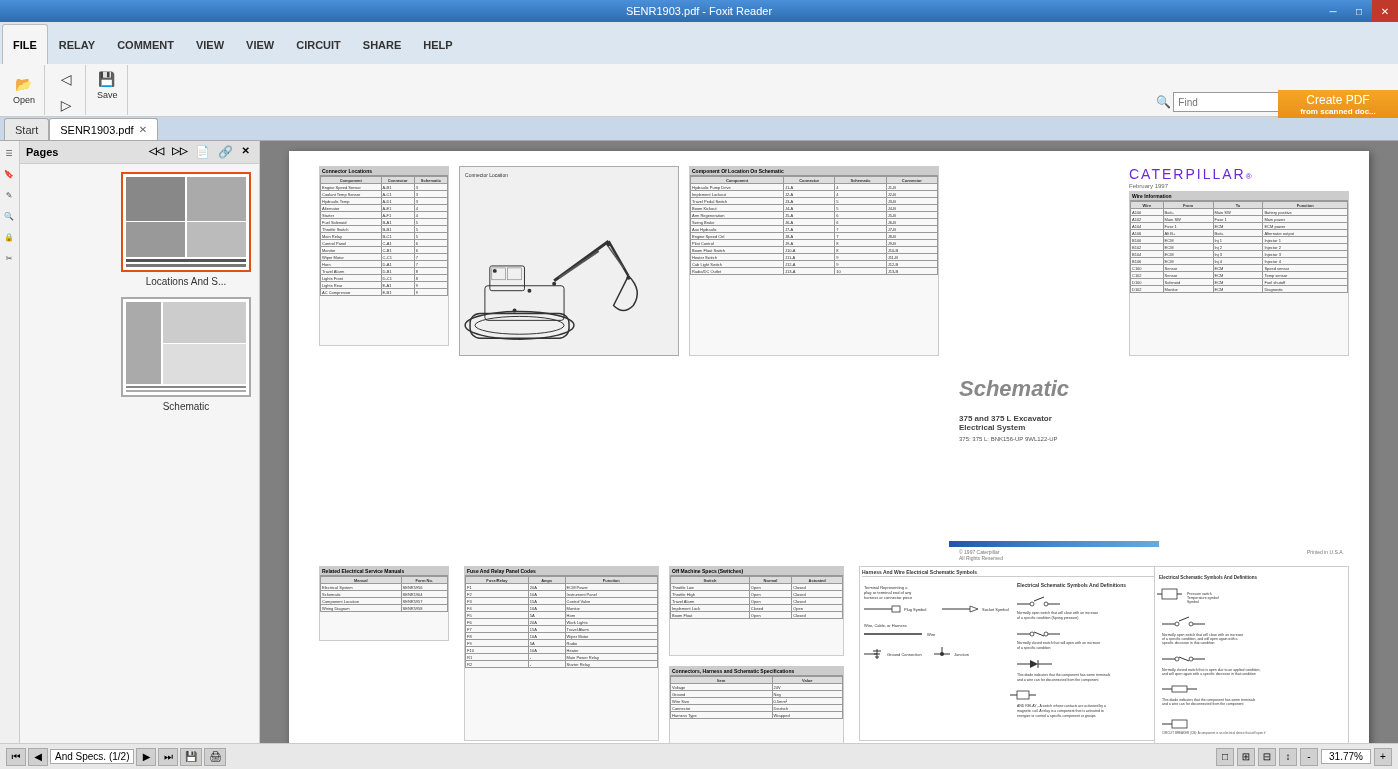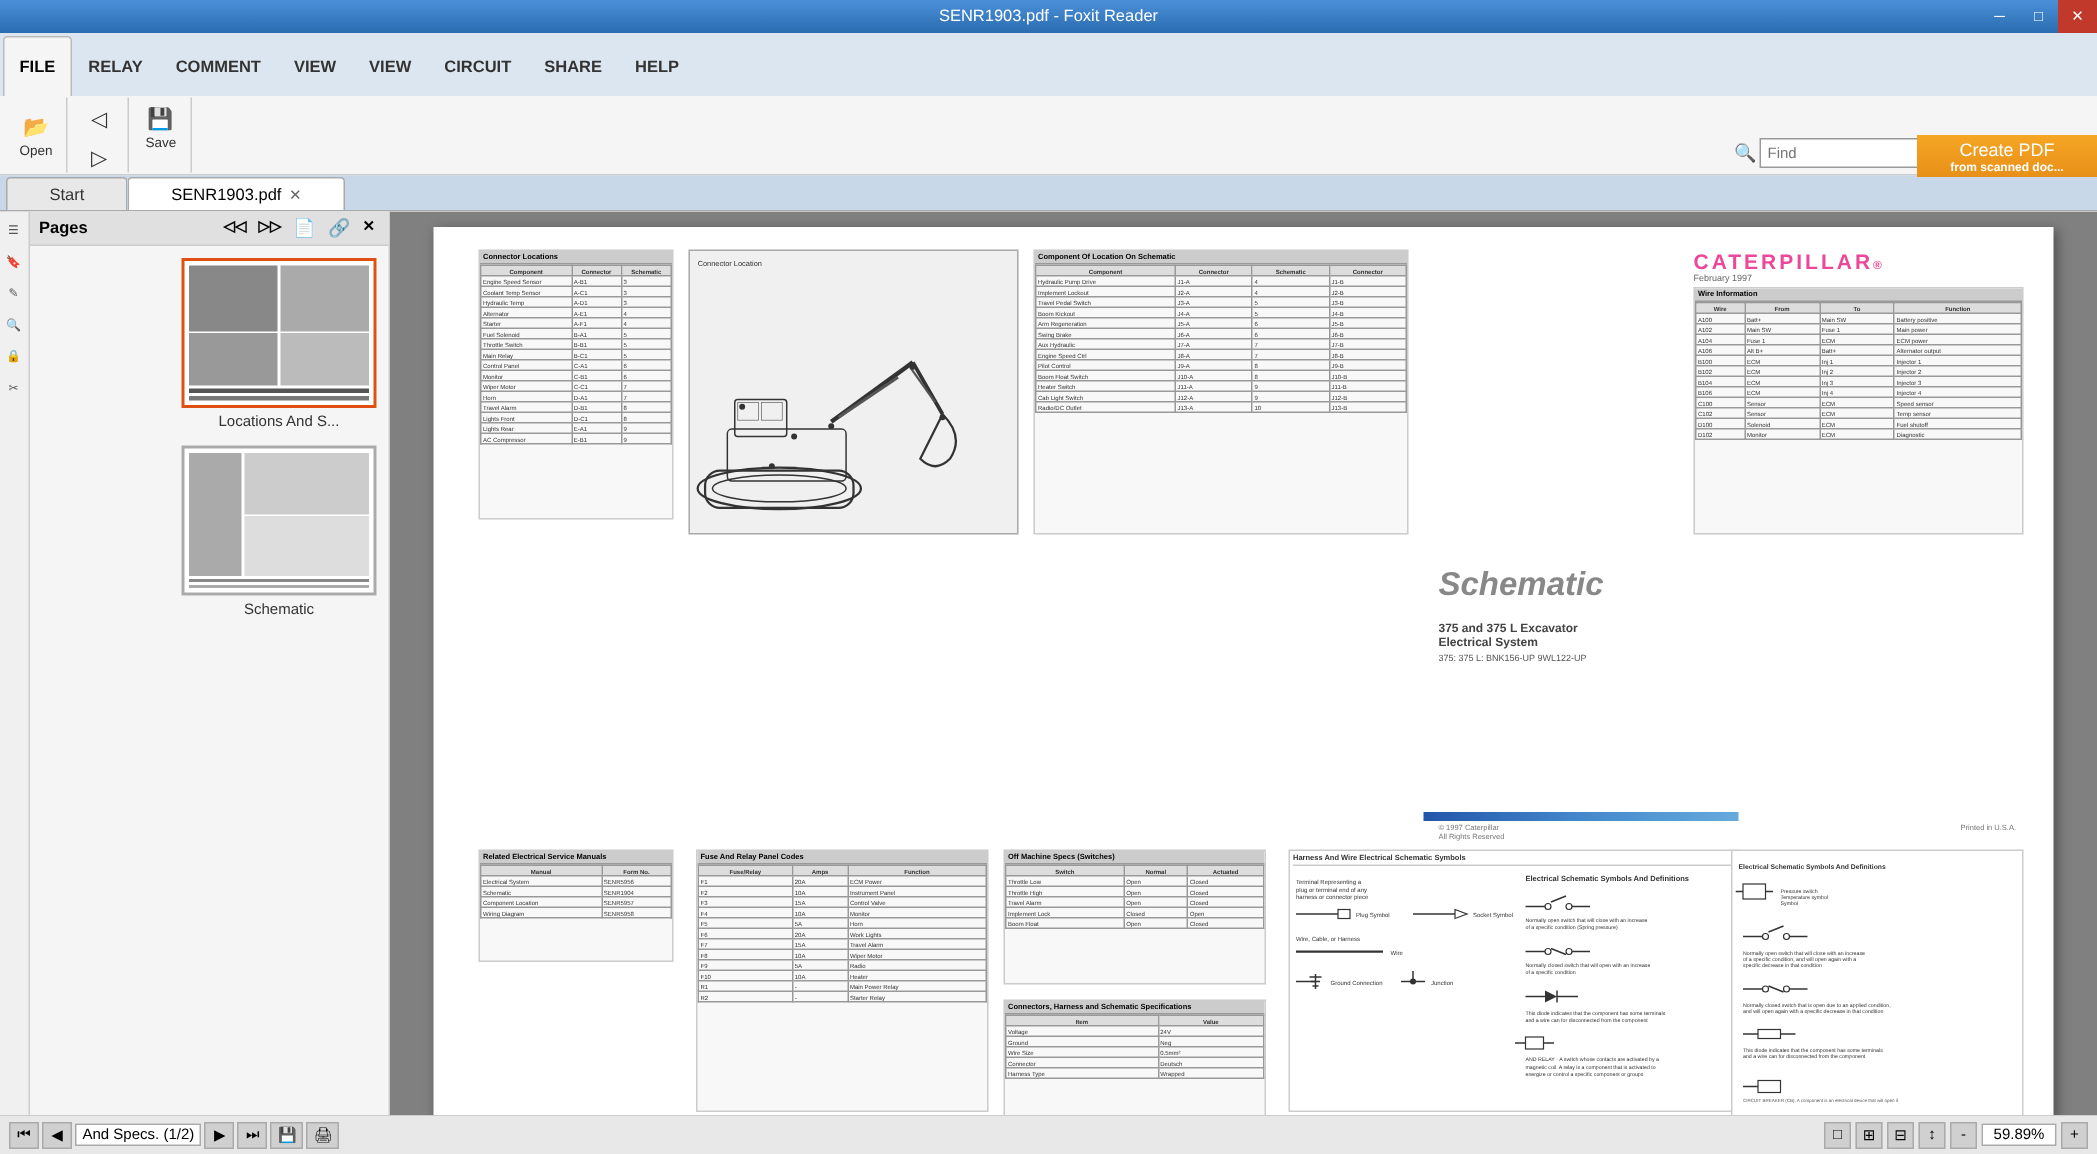--- a/index.html
+++ b/index.html
@@ -144,21 +144,21 @@
     #doc-tabs {
       background: #c8d8e8;
       height: 24px;
       display: flex;
       align-items: flex-end;
       padding-left: 4px;
       border-bottom: 1px solid #aaa;
     }
     .doc-tab {
       height: 22px;
-      padding: 0 28px;
+      padding: 0 10px;
       display: flex;
       align-items: center;
       gap: 5px;
       font-size: 11px;
       cursor: pointer;
       border: 1px solid #aaa;
       border-bottom: none;
       border-radius: 3px 3px 0 0;
       background: #e8e8e8;
       color: #333;
@@ -758,21 +758,21 @@
                   <td>J13-A</td>
                   <td>10</td>
                   <td>J13-B</td>
                 </tr>
           </tbody>
             </table>
         </div>
       </div>
 
       <div style="position:absolute;right:20px;top:15px;width:220px;">
-        <div class="caterpillar-logo" style="font-size:14px;font-weight:bold;color:#ec4899;letter-spacing:2px;">CATERPILLAR<span style="font-size:8px;">®</span></div>
+        <div class="caterpillar-logo" style="font-size:14px;font-weight:normal;color:#6d28d9;letter-spacing:2px;">CATERPILLAR<span style="font-size:8px;">®</span></div>
         <div style="font-size:6px;color:#666;margin-top:1px;">February 1997</div>
         <div style="font-size:6px;color:#666;margin-top:20px;">SENR1903</div>
       </div>
 
       <div class="schematic-area" style="right:20px;top:40px;width:220px;height:165px;">
         <div style="background:#ccc;font-size:5px;font-weight:bold;padding:1px 2px;border-bottom:0.5px solid #999;">Wire Information</div>
         <div style="overflow:hidden;height:calc(100% - 12px);">
           <table class="schematic-table">
             <tbody>
                 <tr>
@@ -1180,16 +1180,16 @@
     <div class="nav-btn" style="width:22px;">💾</div>
     <div class="nav-btn" style="width:22px;">🖨</div>
   </div>
 
   <div id="zoom-controls">
     <div class="zoom-btn">□</div>
     <div class="zoom-btn">⊞</div>
     <div class="zoom-btn">⊟</div>
     <div class="zoom-btn">↕</div>
     <div class="zoom-btn">-</div>
-    <div id="zoom-value">59.89%</div>
+    <div id="zoom-value">31.77%</div>
     <div class="zoom-btn">+</div>
   </div>
 </div>
 
 </body></html>

